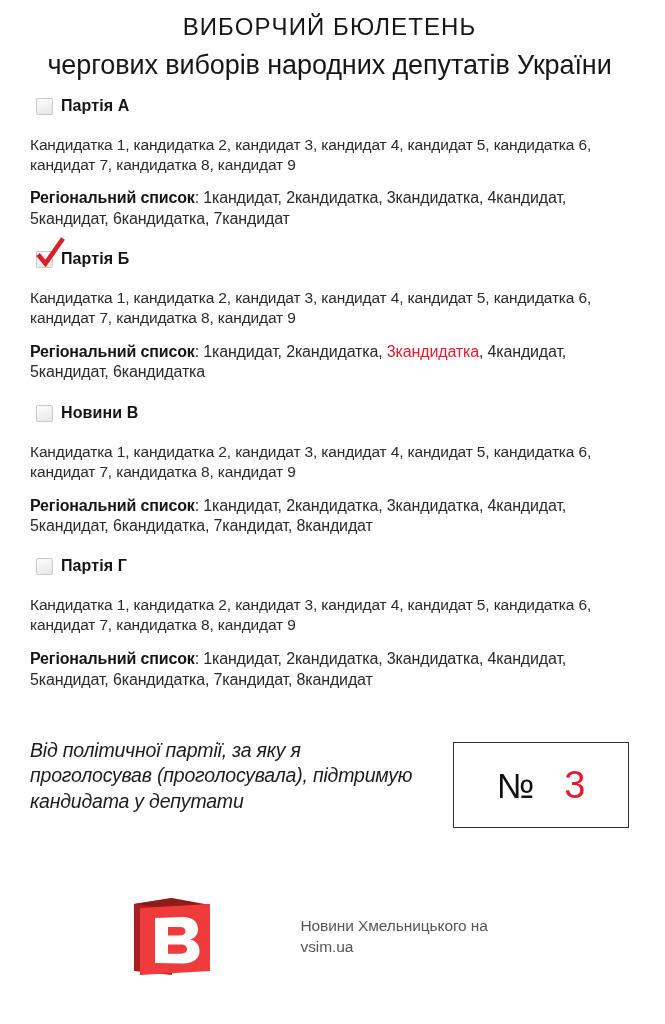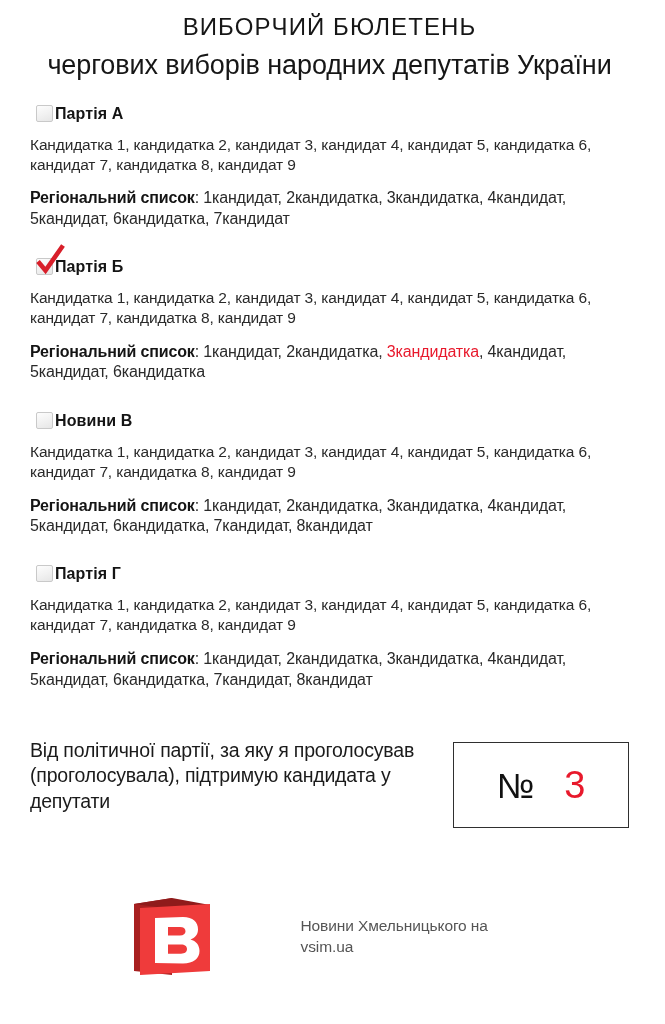--- a/index.html
+++ b/index.html
@@ -54,22 +54,22 @@
     margin-top: 16px;
     padding: 0 28px 0 30px;
   }
   .party {
     margin-bottom: 22px;
   }
   .party:last-child { margin-bottom: 16px; }
 
   .party-head {
     display: flex;
-    align-items: flex-end;
-    gap: 2px;
+    align-items: flex-start;
+    gap: 8px;
     height: 24px;
     margin-left: 6px;
     position: relative;
   }
   .checkbox {
     width: 17px;
     height: 17px;
     flex: 0 0 17px;
     box-sizing: border-box;
     border: 1px solid #c9c9c9;
@@ -138,20 +138,21 @@
     justify-content: space-between;
   }
   .decl-text {
     font-size: 19.5px;
     font-weight: 400;
     color: #1b1b1b;
     line-height: 1.3;
     letter-spacing: -0.2px;
     max-width: 395px;
     padding-top: 4px;
+    font-style: italic;
   }
   .number-box {
     box-sizing: border-box;
     width: 176px;
     height: 86px;
     border: 1.5px solid #2f2f2f;
     background: #ffffff;
     display: flex;
     align-items: center;
     justify-content: center;

